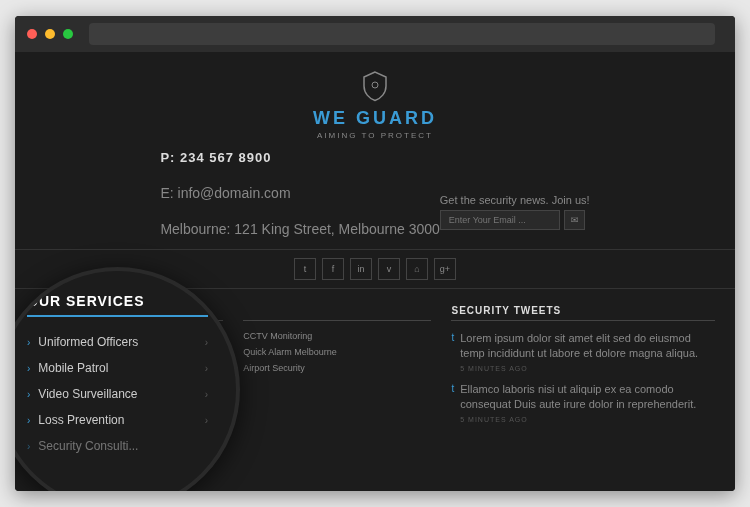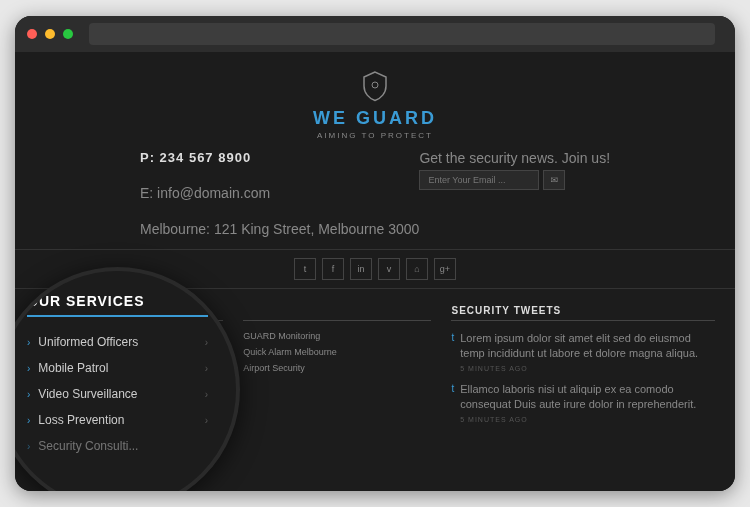--- a/index.html
+++ b/index.html
@@ -10,21 +10,21 @@
       font-family: Arial, sans-serif;
       overflow: hidden;
       position: relative;
     }
 
     
     .browser-window {
       width: 720px;
       height: 475px;
       background: #1a1a1a;
-      border-radius: 16px;
+      border-radius: 4px;
       position: absolute;
       top: 16px;
       left: 15px;
       box-shadow: 0 4px 20px rgba(0,0,0,0.4);
       overflow: hidden;
     }
 
     .browser-chrome {
       background: #2d2d2d;
       height: 36px;
@@ -121,23 +121,24 @@
       font-size: 14px;
       color: #888;
       margin-top: 20px;
     }
 
     .newsletter {
       text-align: right;
     }
 
     .newsletter-label {
-      font-size: 14px;
+      font-size: 11px;
       color: #888;
       margin-bottom: 4px;
+      margin-top: 44px;
     }
 
     .newsletter-form {
       display: flex;
       align-items: center;
       gap: 4px;
     }
 
     .newsletter-input {
       background: #2a2a2a;
@@ -357,21 +358,21 @@
           <div class="service-item">Uniformed Officers</div>
           <div class="service-item">Mobile Patrol</div>
           <div class="service-item">Video Surveillance</div>
           <div class="service-item">Loss Prevention</div>
           <div class="service-item">Security Consulting</div>
           <div class="service-item">Event Security</div>
         </div>
 
         <div class="column">
           <div class="column-title" style="color:transparent">-</div>
-          <div class="service-item">GUARD Monitoring</div>
+          <div class="service-item">CCTV Monitoring</div>
           <div class="service-item">Quick Alarm Melbourne</div>
           <div class="service-item">Airport Security</div>
         </div>
 
         <div class="column" style="flex:1.4">
           <div class="column-title">SECURITY TWEETS</div>
 
           <div class="tweet">
             <div class="tweet-icon">t</div>
             <div>

